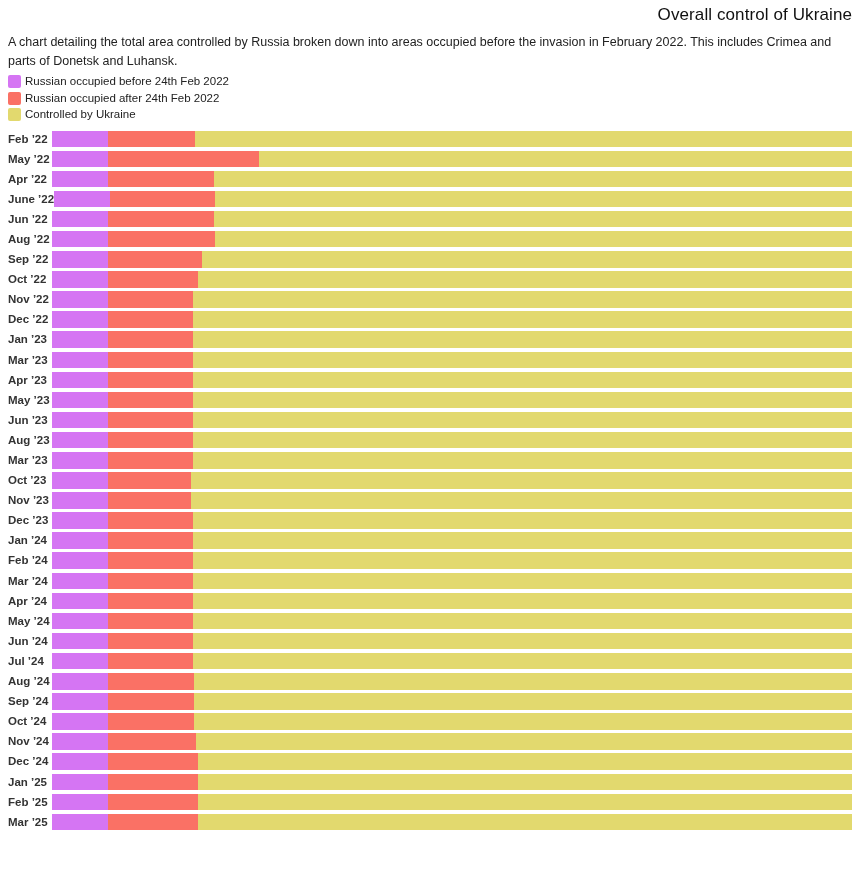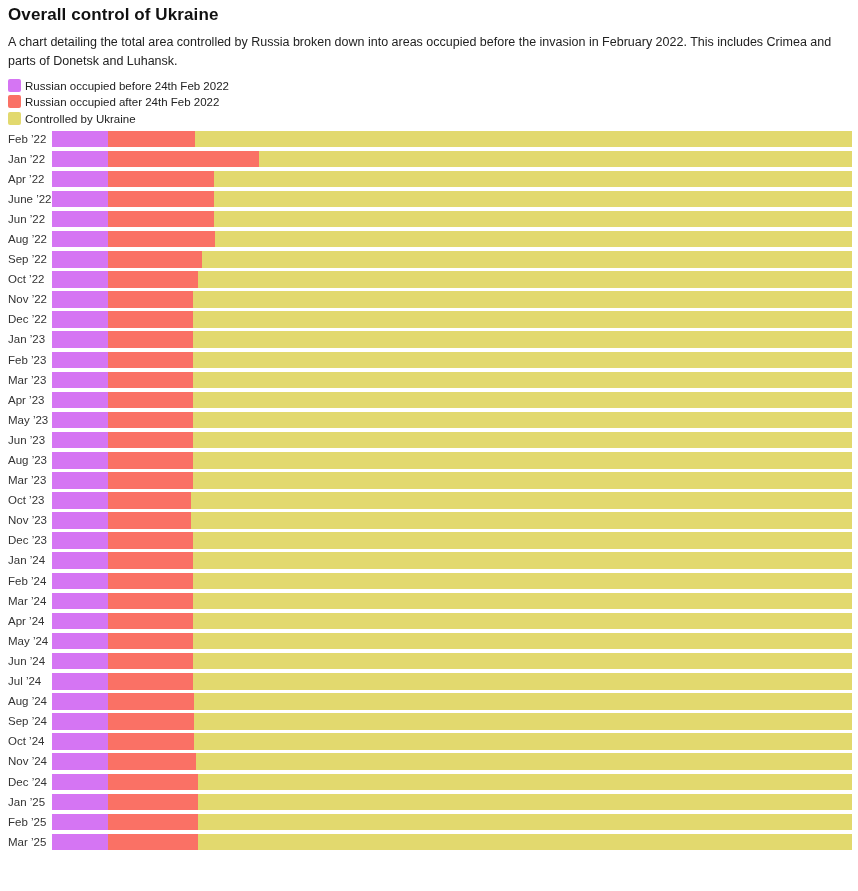--- a/index.html
+++ b/index.html
@@ -7,52 +7,53 @@
     width: 858px;
     font-family: "Liberation Sans", "DejaVu Sans", sans-serif;
     color: #111;
   }
   .page { padding: 0 6px 8px 8px; }
 
   .chart-title {
     margin: 4px 0 8px 0;
     font-size: 17px;
     line-height: 21px;
-    font-weight: 700;
+    font-weight: 400;
     color: #111;
     letter-spacing: 0.1px;
+    text-align: right;
   }
   .chart-subtitle {
     margin: 0;
     font-size: 12.5px;
     line-height: 19px;
     color: #222;
     max-width: 826px;
   }
 
   .legend { margin-top: 4px; }
   .legend-item {
     display: flex;
-    align-items: flex-end;
+    align-items: flex-start;
     height: 16.5px;
   }
   .legend-swatch {
     width: 13px;
     height: 13px;
     border-radius: 2px;
     margin-right: 4px;
     flex: 0 0 auto;
   }
   .legend-label {
     font-size: 11.5px;
     color: #222;
     white-space: nowrap;
   }
 
-  .chart { margin-top: 6px; }
+  .chart { margin-top: 6px; font-weight: bold; }
   .chart-row {
     display: flex;
     align-items: stretch;
     height: 16.5px;
     margin-bottom: 3.6px;
   }
   .row-label {
     flex: 0 0 44px;
     font-size: 11.5px;
     color: #333;
@@ -94,21 +95,21 @@
   <div class="chart" id="chart">
       <div class="chart-row">
         <div class="row-label">Feb ’22</div>
         <div class="row-bar">
           <div class="seg seg-before" style="background: rgb(213, 117, 243); width: 7%;"></div>
           <div class="seg seg-after" style="background: rgb(250, 113, 101); width: 10.9%;"></div>
           <div class="seg seg-ukraine" style="background: rgb(226, 217, 110);"></div>
         </div>
       </div>
       <div class="chart-row">
-        <div class="row-label">Jan ’22</div>
+        <div class="row-label">May ’22</div>
         <div class="row-bar">
           <div class="seg seg-before" style="background: rgb(213, 117, 243); width: 7%;"></div>
           <div class="seg seg-after" style="background: rgb(250, 113, 101); width: 18.9%;"></div>
           <div class="seg seg-ukraine" style="background: rgb(226, 217, 110);"></div>
         </div>
       </div>
       <div class="chart-row">
         <div class="row-label">Apr ’22</div>
         <div class="row-bar">
           <div class="seg seg-before" style="background: rgb(213, 117, 243); width: 7%;"></div>
@@ -167,28 +168,20 @@
       <div class="chart-row">
         <div class="row-label">Dec ’22</div>
         <div class="row-bar">
           <div class="seg seg-before" style="background: rgb(213, 117, 243); width: 7%;"></div>
           <div class="seg seg-after" style="background: rgb(250, 113, 101); width: 10.6%;"></div>
           <div class="seg seg-ukraine" style="background: rgb(226, 217, 110);"></div>
         </div>
       </div>
       <div class="chart-row">
         <div class="row-label">Jan ’23</div>
-        <div class="row-bar">
-          <div class="seg seg-before" style="background: rgb(213, 117, 243); width: 7%;"></div>
-          <div class="seg seg-after" style="background: rgb(250, 113, 101); width: 10.6%;"></div>
-          <div class="seg seg-ukraine" style="background: rgb(226, 217, 110);"></div>
-        </div>
-      </div>
-      <div class="chart-row">
-        <div class="row-label">Feb ’23</div>
         <div class="row-bar">
           <div class="seg seg-before" style="background: rgb(213, 117, 243); width: 7%;"></div>
           <div class="seg seg-after" style="background: rgb(250, 113, 101); width: 10.6%;"></div>
           <div class="seg seg-ukraine" style="background: rgb(226, 217, 110);"></div>
         </div>
       </div>
       <div class="chart-row">
         <div class="row-label">Mar ’23</div>
         <div class="row-bar">
           <div class="seg seg-before" style="background: rgb(213, 117, 243); width: 7%;"></div>

